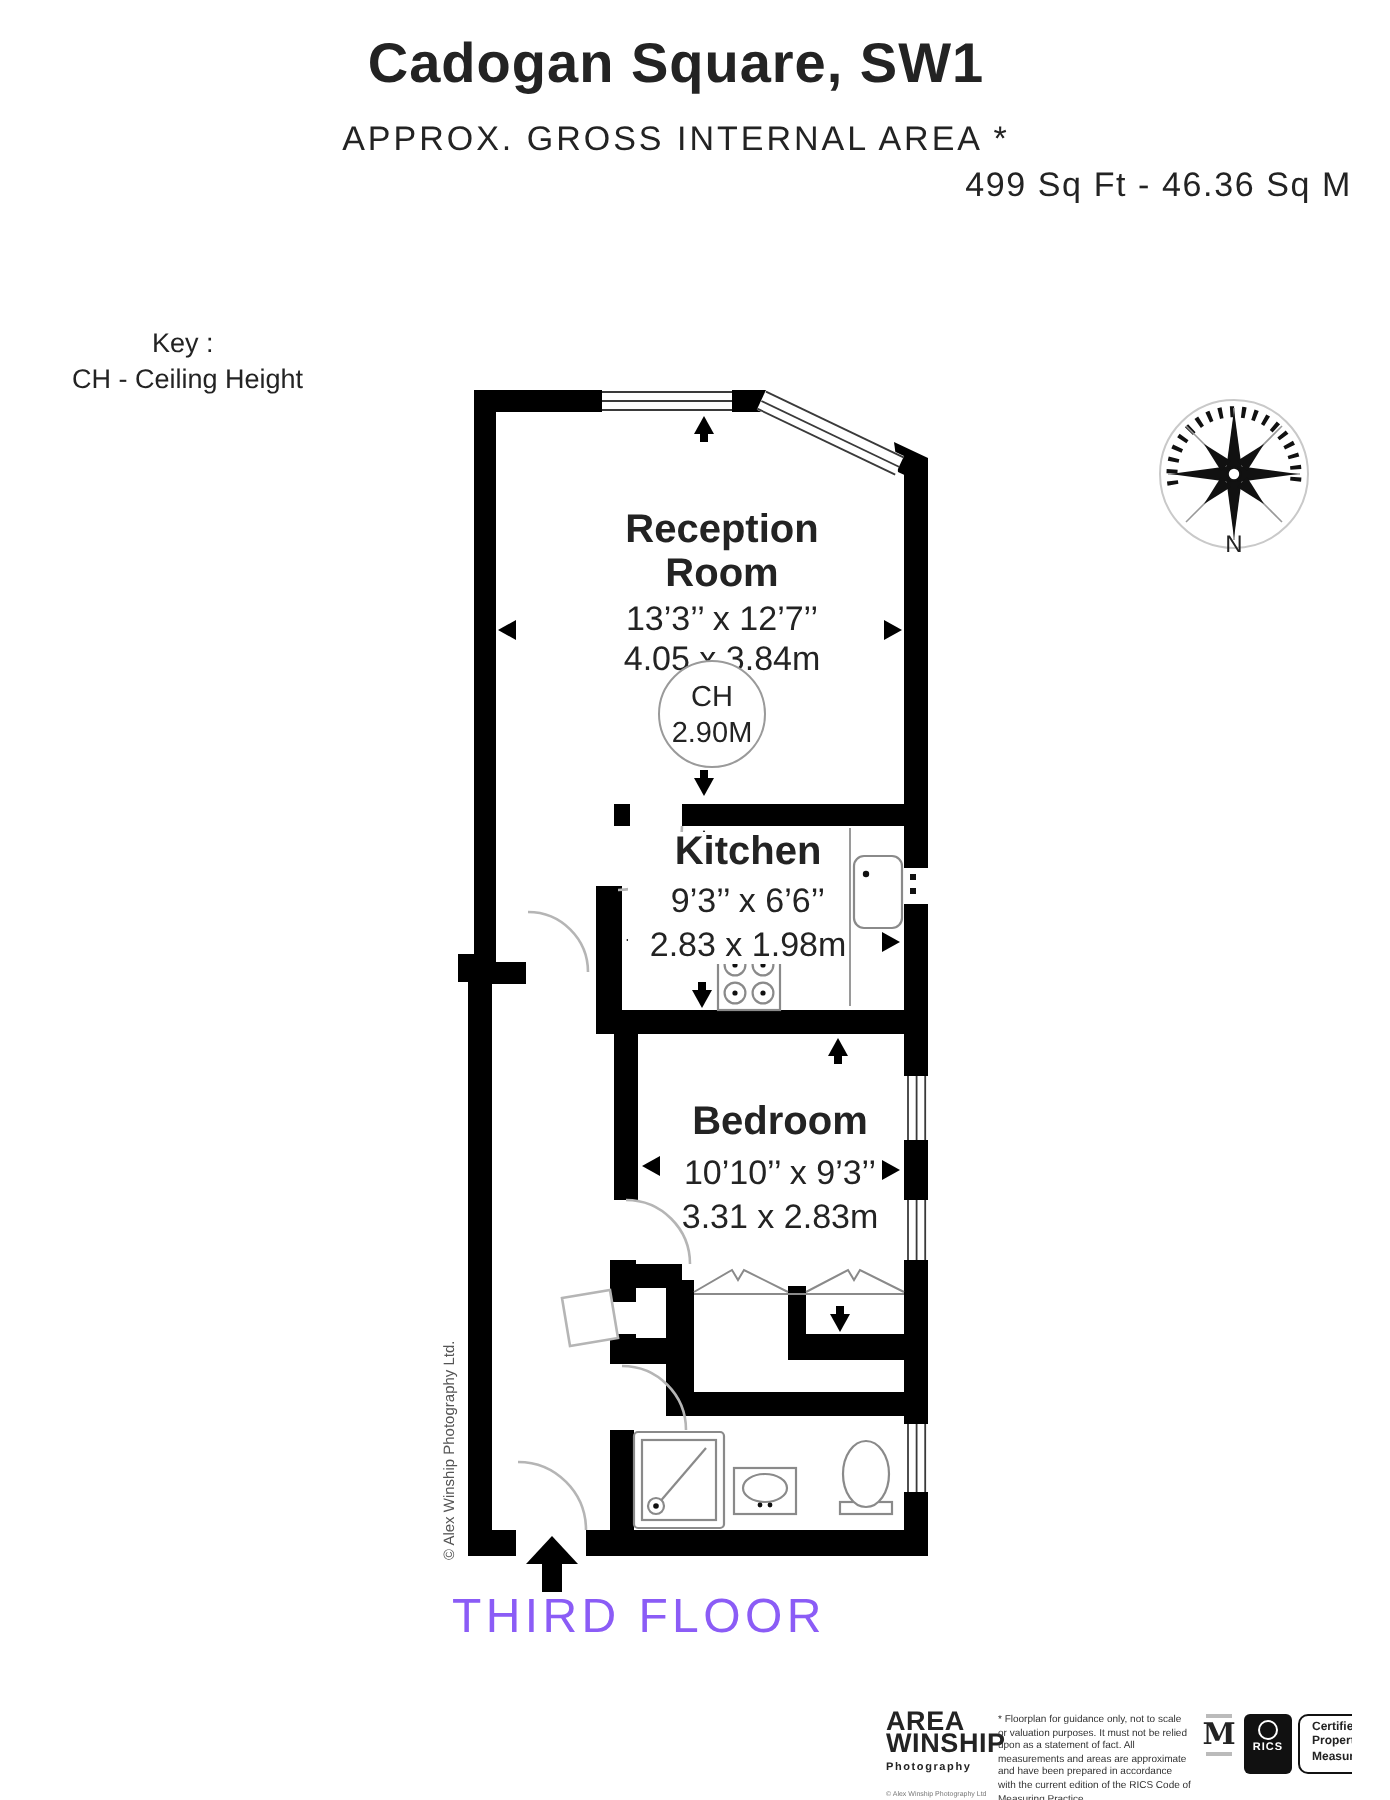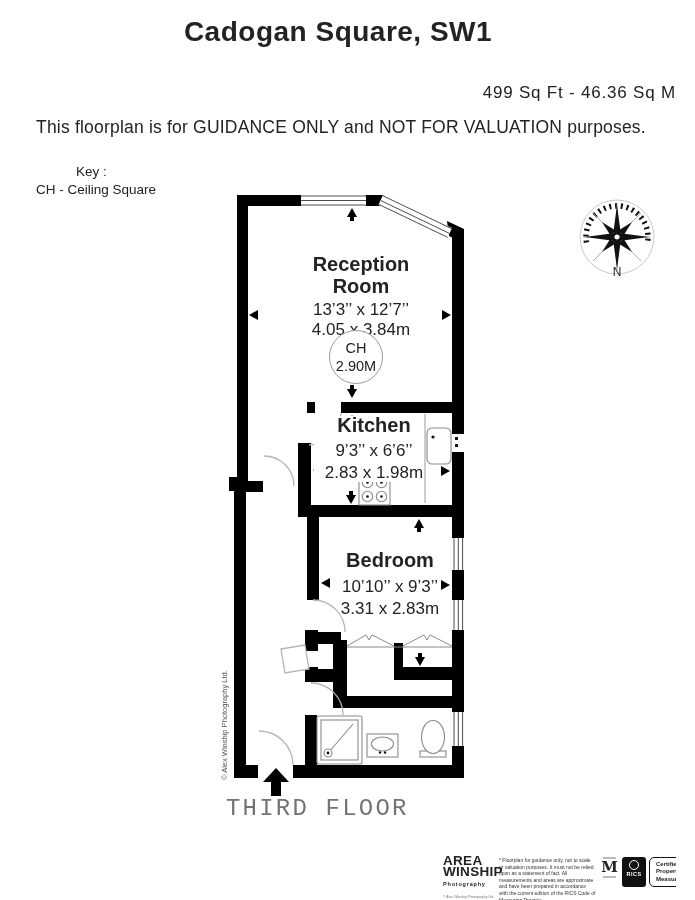--- a/index.html
+++ b/index.html
@@ -5,21 +5,21 @@
   html,body{margin:0;padding:0;background:#fff;}
   .page{position:relative;width:676px;height:900px;background:#fff;overflow:hidden;
         font-family:"Liberation Sans",sans-serif;color:#232323;}
   .abs{position:absolute;}
   .hdr-title{left:0;right:0;top:16px;text-align:center;font-size:28px;font-weight:700;letter-spacing:.5px;}
   .hdr-sub1{left:0;right:0;top:60px;text-align:center;font-size:17px;letter-spacing:1.5px;}
   .hdr-sub2{left:0;right:0;top:83px;text-align:right;font-size:17px;letter-spacing:.8px;}
   .guidance{left:36px;top:117px;font-size:17.5px;letter-spacing:.2px;}
   .key1{left:36px;top:164px;font-size:13.5px;margin-left:40px;}
   .key2{left:36px;top:182px;font-size:13.5px;}
-  .floor-label{left:226px;top:795px;font-size:24px;letter-spacing:2.2px;color:#737373;font-family:Liberation Mono, monospace;}
+  .floor-label{left:226px;top:795px;font-size:24px;letter-spacing:2.2px;color:#8b5cf6;}
   svg text{font-family:"Liberation Sans",sans-serif;}
   
   .aw{left:443px;top:855px;width:56px;line-height:11px;}
   .aw .l1{font-size:13.5px;font-weight:700;letter-spacing:.3px;}
   .aw .l3{font-size:5.5px;font-weight:700;letter-spacing:.8px;margin-top:2px;}
   .aw .l4{font-size:3.5px;color:#777;margin-top:2px;}
   .disc{left:499px;top:857px;width:97px;font-size:5px;line-height:6.6px;color:#333;}
   .mbadge{left:601px;top:856px;width:17px;text-align:center;}
   .mbadge .bar{height:2px;background:#bbb;margin:1px 2px;}
   .mbadge .m{font-family:"DejaVu Serif",serif;font-size:15px;font-weight:700;line-height:15px;}
@@ -28,24 +28,24 @@
   .rics .lbl{color:#fff;font-size:5.5px;font-weight:700;letter-spacing:.5px;}
   .cert{left:649px;top:857px;width:44px;height:30px;border:1.2px solid #111;border-radius:5px;box-sizing:border-box;
         padding:3px 0 0 6px;font-size:6px;font-weight:700;line-height:7.4px;}
 </style>
 </head>
 <body>
 
 <div class="page">
 
   <div class="abs hdr-title">Cadogan Square, SW1</div>
+  <div class="abs hdr-sub1">APPROX. GROSS INTERNAL  AREA *</div>
   <div class="abs hdr-sub2">499 Sq Ft  -  46.36 Sq M</div>
-  <div class="abs guidance">This floorplan is for GUIDANCE ONLY and NOT FOR VALUATION purposes.</div>
   <div class="abs key1">Key :</div>
-  <div class="abs key2">CH - Ceiling Square</div>
+  <div class="abs key2">CH - Ceiling Height</div>
 
   <svg class="abs" style="left:0;top:0;" width="695" height="900" viewBox="0 0 695 900">
 
     <g fill="#000">
       <rect x="237" y="195" width="64" height="11"></rect>
       <rect x="366" y="195" width="17" height="11"></rect>
       <polygon points="447,221 464,229 464,243 449,236"></polygon>
       <rect x="237" y="195" width="11" height="282"></rect>
       <rect x="229" y="477" width="19" height="14"></rect>
       <rect x="234" y="491" width="12" height="287"></rect>

